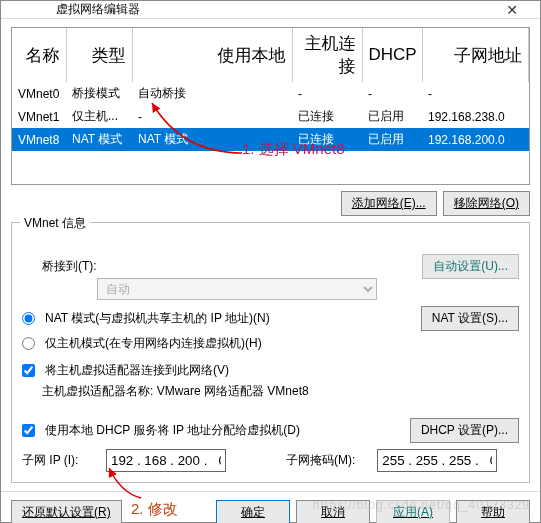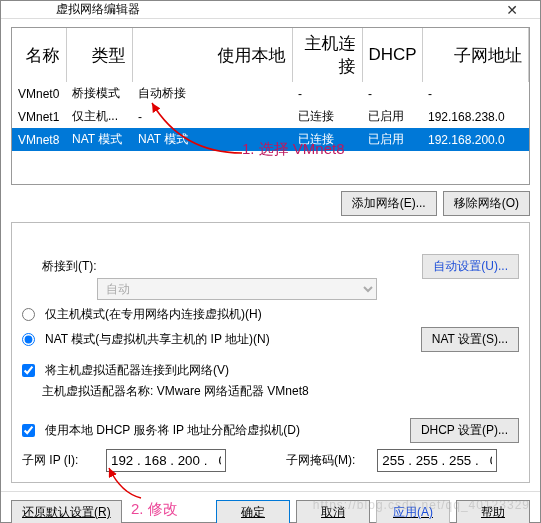--- a/index.html
+++ b/index.html
@@ -9,39 +9,39 @@
 .titlebar .title { flex: 1; font-size: 12px; margin-left: 47px; }
 .close { width: 40px; text-align: center; font-size: 14px; color: #333; cursor: default; }
 .content { padding: 8px 10px; display: flex; flex-direction: column; flex: 1; }
 .table-wrap { border: 1px solid #999; height: 158px; overflow: hidden; position: relative; }
 table { width: 100%; border-collapse: collapse; table-layout: fixed; }
 th { text-align: right; font-weight: normal; padding: 4px 6px; border-right: 1px solid #ccc; background: #fff; font-size: 17px; }
 td { padding: 3px 6px; font-size: 12px; white-space: nowrap; overflow: hidden; }
 tr.sel td { background: #0078d7; color: #fff; }
 .arrow1 { position: absolute; left: 100px; top: 70px; pointer-events: none; }
 .ann1 { position: absolute; left: 230px; top: 112px; color: #be185d; font-size: 15px; pointer-events: none; }
-.row-btns { display: flex; justify-content: flex-end; gap: 6px; margin-top: 6px; }
+.row-btns { display: flex; justify-content: flex-end; gap: 6px; margin-top: 6px; text-decoration: underline; }
 .btn { padding: 3px 10px; border: 1px solid #888; background: #e9e9e9; font-size: 12px; cursor: default; min-width: 74px; text-align: center; }
-.btn:disabled, .btn.disabled { color: #1d4ed8; border-color: #bbb; }
+.btn:disabled, .btn.disabled { color: #0f766e; border-color: #bbb; }
 .group { border: 1px solid #bbb; margin-top: 6px; padding: 8px 10px 10px; position: relative; }
 .group-title { position: absolute; top: -8px; left: 8px; background: #fff; padding: 0 4px; font-size: 12px; }
 .radio-row, .check-row { display: flex; align-items: center; margin: 4px 0; gap: 6px; }
 .radio-row input, .check-row input { margin-right: 4px; }
 .sub { margin-left: 20px; display: flex; align-items: center; gap: 0; margin-top: 2px; margin-bottom: 6px; }
 .sub .lbl { width: 55px; }
 select.combo, input.txt { border: 1px solid #999; padding: 2px 4px; font-size: 12px; }
 select.combo { width: 280px; margin-top: 45px; }
 select.combo:disabled { background: #f0f0f0; color: #888; }
 .btn-right { margin-left: auto; }
 .field-row { display: flex; align-items: center; gap: 22px; margin-top: 6px; }
 .field-row .lbl2 { width: 62px; }
 input.ip { width: 120px; text-align: center; border: 1px solid #666; padding: 3px 4px; font-family: inherit; }
 .bottom { display: flex; align-items: center; gap: 6px; padding: 8px 10px; border-top: 1px solid #ddd; position: relative; text-decoration: underline; }
 .bottom .spacer { flex: 1; }
-.ann2 { color: #ec4899; font-size: 15px; position: absolute; left: 130px; bottom: 14px; pointer-events: none; }
+.ann2 { color: #c2410c; font-size: 15px; position: absolute; left: 130px; bottom: 14px; pointer-events: none; }
 .arrow2 { position: absolute; left: 100px; bottom: 30px; pointer-events: none; }
 .watermark { position: absolute; right: 10px; bottom: 10px; color: rgba(150,150,150,0.35); font-size: 12px; pointer-events: none; letter-spacing: 1px; }
 </style>
 </head>
 <body>
 
 <div class="window">
   <div class="titlebar">
     <span class="title">虚拟网络编辑器</span>
     <span class="close">✕</span>
@@ -105,36 +105,37 @@
       </svg>
       <div class="ann1">1. 选择 VMnet8</div>
     </div>
 
     <div class="row-btns">
       <button class="btn">添加网络(E)...</button>
       <button class="btn">移除网络(O)</button>
     </div>
 
     <div class="group">
+      <div class="group-title">VMnet 信息</div>
 
       <div class="sub">
         <span class="lbl">桥接到(T):</span>
         <select class="combo" disabled=""><option>自动</option></select>
         <button class="btn disabled btn-right" disabled="">自动设置(U)...</button>
       </div>
 
       <div class="radio-row">
-        <input type="radio" name="mode" style="">
-        <span>仅主机模式(在专用网络内连接虚拟机)(H)</span>
+        <input type="radio" name="mode" checked="" style="">
+        <span>NAT 模式(与虚拟机共享主机的 IP 地址)(N)</span>
+        <button class="btn btn-right">NAT 设置(S)...</button>
       </div>
 
       <div class="radio-row">
-        <input type="radio" name="mode" checked="" style="">
-        <span>NAT 模式(与虚拟机共享主机的 IP 地址)(N)</span>
-        <button class="btn btn-right">NAT 设置(S)...</button>
+        <input type="radio" name="mode" style="">
+        <span>仅主机模式(在专用网络内连接虚拟机)(H)</span>
       </div>
 
       <div class="check-row" style="margin-top:10px">
         <input type="checkbox" checked="" style="">
         <span>将主机虚拟适配器连接到此网络(V)</span>
       </div>
       <div style="margin-left:20px;margin-bottom:18px">主机虚拟适配器名称: VMware 网络适配器 VMnet8</div>
 
       <div class="check-row">
         <input type="checkbox" checked="" style="">

